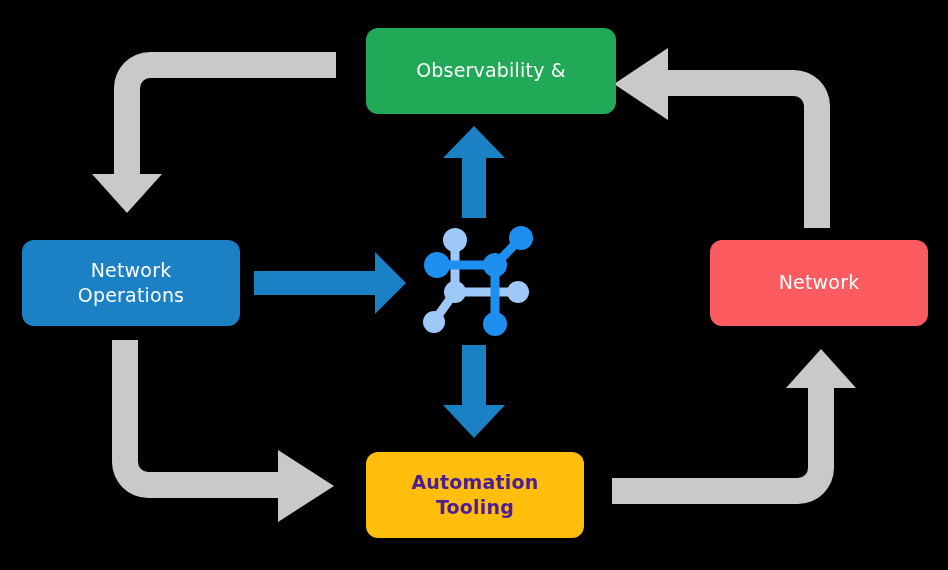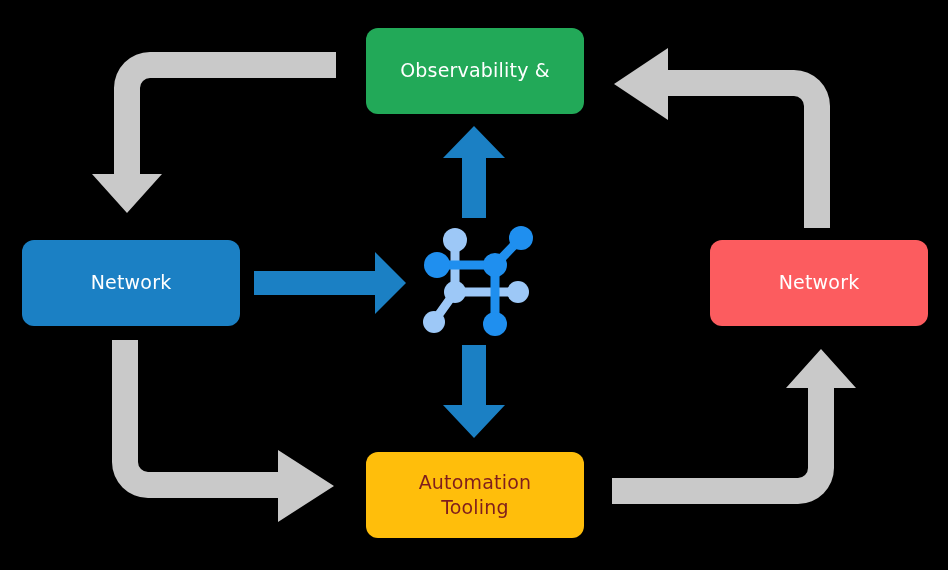--- a/index.html
+++ b/index.html
@@ -26,21 +26,21 @@
     text-align: center;
     color: #ffffff;
     font-size: 19px;
     line-height: 1.32;
     font-weight: 400;
     letter-spacing: 0.2px;
     box-sizing: border-box;
     padding: 4px 10px;
   }
   #box-observability {
-    left: 366px; top: 28px; width: 218px; height: 86px;
+    left: 366px; top: 28px; width: 250px; height: 86px;
     background: #22a958;
     align-items: center;
   }
   #box-network-operations {
     left: 22px; top: 240px; width: 218px; height: 86px;
     background: #1b80c4;
   }
   #box-network-infrastructure {
     left: 710px; top: 240px; width: 218px; height: 86px;
     background: #fc5c5f;
@@ -122,29 +122,30 @@
 
   <div id="box-observability" class="node-box" style="background: rgb(34, 169, 88); color: rgb(255, 255, 255);">
     <span>
       <span>Observability &amp;</span><br>
     </span>
   </div>
 
   <div id="box-network-operations" class="node-box" style="background: rgb(27, 128, 196); color: rgb(255, 255, 255);">
     <span>
       <span>Network</span><br>
+      <span>Operations</span>
     </span>
   </div>
 
   <div id="box-network-infrastructure" class="node-box" style="background: rgb(252, 92, 95); color: rgb(255, 255, 255);">
     <span>
       <span>Network</span><br>
     </span>
   </div>
 
-  <div id="box-automation-tooling" class="node-box" style="background: rgb(255, 190, 11); color: #7f1d1d;">
+  <div id="box-automation-tooling" class="node-box" style="background: rgb(255, 190, 11); color: #4c1d95; font-weight: bold;">
     <span>
       <span>Automation</span><br>
       <span>Tooling</span>
     </span>
   </div>
 
 </div>
 
 </body></html>

